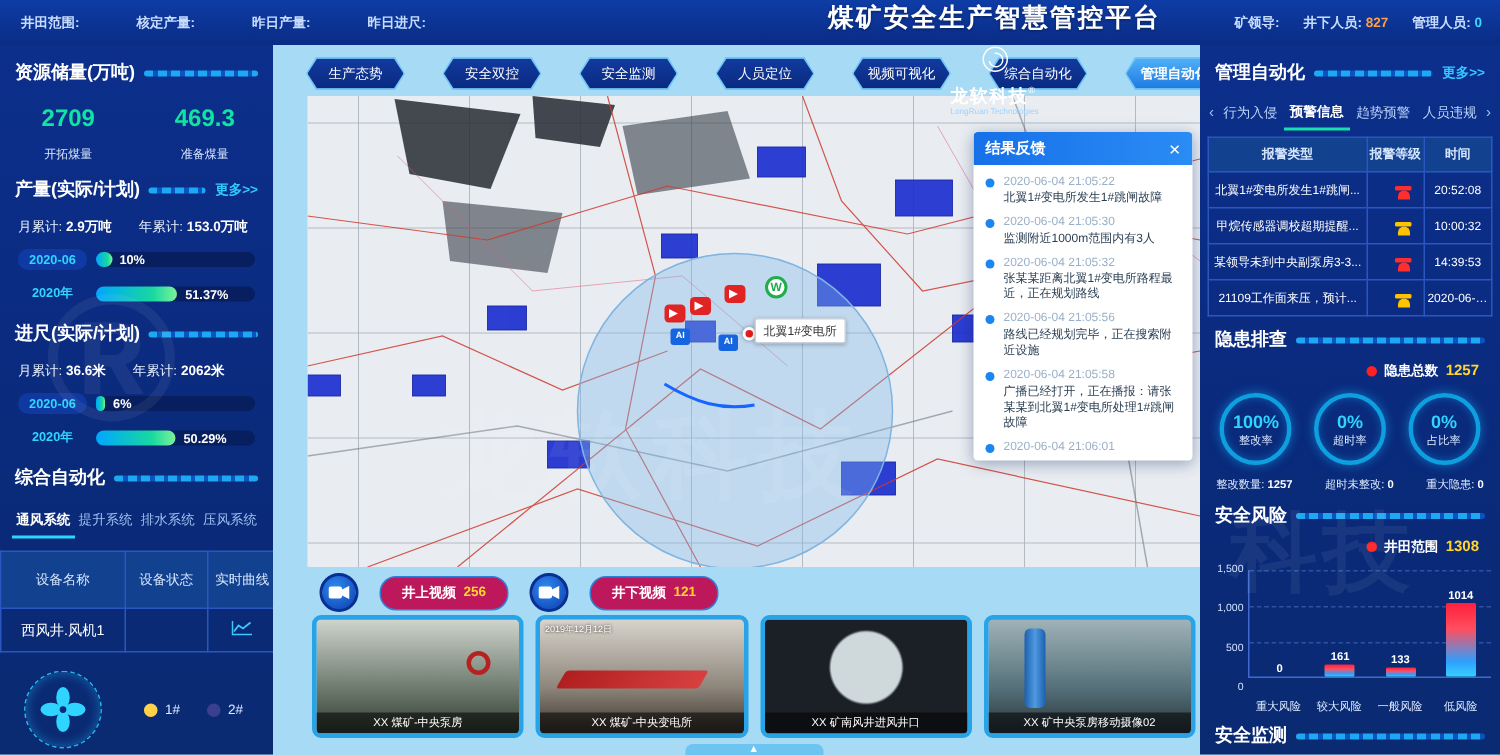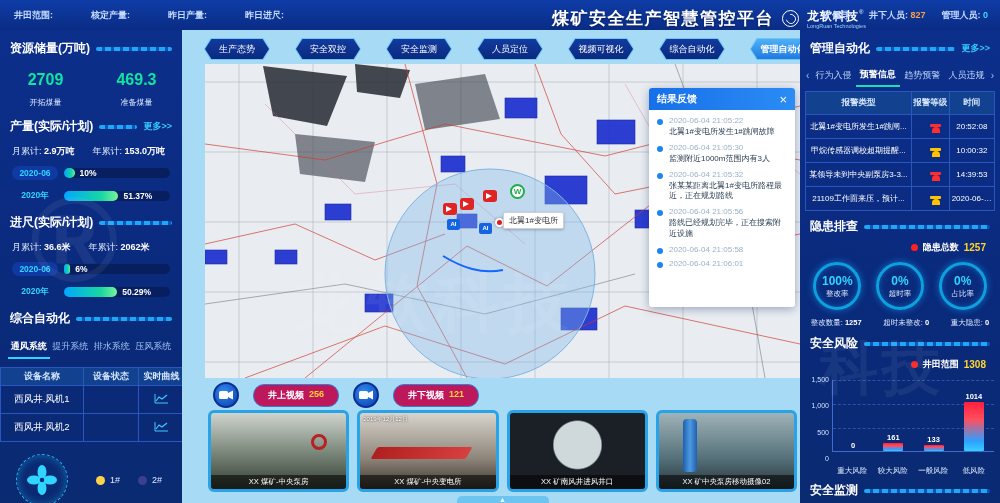--- a/index.html
+++ b/index.html
@@ -2,21 +2,21 @@
 <html><head>
 <meta charset="utf-8">
 <style>
   * { margin:0; padding:0; box-sizing:border-box; }
   html,body { width:1000px; height:503px; overflow:hidden; font-family:"Liberation Sans","DejaVu Sans",sans-serif; background:#a6daf5; }
 
   
   .topbar { position:absolute; left:0; top:0; width:1000px; height:30px;
     background:linear-gradient(180deg,#0e3ca6 0%,#0a2c85 100%); display:flex; align-items:center; z-index:30; }
   .tb-left { display:flex; gap:38px; padding-left:14px; font-size:9px; color:#c6dcff; font-weight:bold; }
-  .tb-title-wrap { position:absolute; left:552px; top:0; height:36px; display:flex; align-items:center; gap:8px; }
+  .tb-title-wrap { position:absolute; left:552px; top:0; height:36px; display:flex; align-items:center; gap:8px;flex-direction:column; }
   .tb-title { color:#fff; font-size:17px; font-weight:bold; letter-spacing:1.5px; text-shadow:0 1px 2px rgba(0,0,0,.4); }
   .logo-mark { width:17px; height:17px; border-radius:50%; border:1.5px solid #fff; position:relative; flex:0 0 auto; }
   .logo-mark::after { content:""; position:absolute; left:3px; top:3px; width:8px; height:8px; border:1.5px solid #fff; border-left-color:transparent; border-radius:50%; transform:rotate(35deg); }
   .logo-texts { line-height:1; }
   .logo-cn { color:#fff; font-size:12px; font-weight:bold; letter-spacing:1px; }
   .logo-reg { color:#fff; font-size:6px; vertical-align:super; }
   .logo-sub { color:#9fd2ff; font-size:5.5px; display:block; margin-top:1px; }
   .tb-right { position:absolute; right:12px; top:0; height:30px; display:flex; align-items:center; gap:16px; font-size:9px; color:#c6dcff; font-weight:bold; }
   .val-orange { color:#ff9f43; } .val-cyan { color:#3fd8ff; }
 
@@ -46,21 +46,21 @@
   .pbar-label.plain { background:transparent; }
   .track { flex:1; height:10px; background:#071f5e; border-radius:5px; position:relative; }
   .fill { height:10px; border-radius:5px; background:linear-gradient(90deg,#00a6ff,#18d8a0 70%,#7bf29a); }
   .pct { position:absolute; top:0; line-height:10px; font-size:8.5px; color:#fff; font-weight:bold; white-space:nowrap; }
 
   .auto-tabs { display:flex; margin-top:8px; padding:0 8px; }
   .auto-tab { flex:1; text-align:center; font-size:9px; color:#9fc0f0; padding:5px 0 4px; }
   .auto-tab.active { color:#fff; font-weight:bold; border-bottom:2px solid #2fd5ff; }
 
   .dev-table { width:185px; margin:8px auto 0; border-collapse:collapse; }
-  .dev-table th { background:#12418f; color:#d5e6ff; font-size:9px; font-weight:bold; padding:2px 0; border:1px solid #2a56c0; }
+  .dev-table th { background:#12418f; color:#d5e6ff; font-size:9px; font-weight:normal; padding:12px 0; border:1px solid #2a56c0; }
   .dev-table td { color:#fff; font-size:9.5px; text-align:center; padding:7px 0; border:1px solid #2a56c0; }
   .dot { width:10px; height:10px; border-radius:50%; margin:0 auto; }
   .dot.running { background:radial-gradient(circle at 35% 35%,#9bffa8,#14d83e); box-shadow:0 0 5px #2eff4d; }
   .dot.stopped { background:radial-gradient(circle at 35% 35%,#ff9b9b,#e6122e); box-shadow:0 0 5px #ff2e4d; }
 
   .fan-row { display:flex; align-items:center; margin-top:12px; padding:0 16px; gap:28px; }
   .fan-wrap { width:52px; height:52px; border-radius:50%; border:1.5px dashed #25b9f0; display:flex; align-items:center; justify-content:center; box-shadow:0 0 8px rgba(37,185,240,.45) inset; }
   .legend { display:flex; gap:18px; align-items:center; }
   .legend-item { display:flex; gap:5px; align-items:center; color:#dce9ff; font-size:9px; }
   .ldot { width:9px; height:9px; border-radius:50%; }
@@ -256,28 +256,20 @@
   <table class="dev-table">
     <tbody>
         <tr>
       <th style="width:45%">设备名称</th>
       <th style="width:30%">设备状态</th>
       <th>实时曲线</th>
     </tr>
     <tr>
       <td>西风井.风机1</td>
       <td><span class="dot running"></span></td>
-      <td><svg width="15" height="11" viewBox="0 0 15 11">
-              <path d="M1 1 V10 H14" stroke="#3fc8ff" fill="none" stroke-width="1"></path>
-              <polyline points="2,8 5,4 8,6 13,2" stroke="#3fc8ff" fill="none" stroke-width="1.2"></polyline>
-            </svg></td>
-    </tr>
-    <tr>
-      <td>西风井.风机2</td>
-      <td><span class="dot stopped"></span></td>
       <td><svg width="15" height="11" viewBox="0 0 15 11">
               <path d="M1 1 V10 H14" stroke="#3fc8ff" fill="none" stroke-width="1"></path>
               <polyline points="2,8 5,4 8,6 13,2" stroke="#3fc8ff" fill="none" stroke-width="1.2"></polyline>
             </svg></td>
     </tr>
   </tbody>
     </table>
   <div class="fan-row">
     <div class="fan-wrap">
       <svg width="34" height="34" viewBox="0 0 34 34">
@@ -418,20 +410,21 @@
       <div class="msg">
         <div class="msg-time">2020-06-04 21:05:32</div>
         <div class="msg-text">张某某距离北翼1#变电所路程最近，正在规划路线</div>
       </div>
       <div class="msg">
         <div class="msg-time">2020-06-04 21:05:56</div>
         <div class="msg-text">路线已经规划完毕，正在搜索附近设施</div>
       </div>
       <div class="msg">
         <div class="msg-time">2020-06-04 21:05:58</div>
+        <div class="msg-text">广播已经打开，正在播报：请张某某到北翼1#变电所处理1#跳闸故障</div>
       </div>
       <div class="msg">
         <div class="msg-time">2020-06-04 21:06:01</div>
         <div class="msg-text"></div>
       </div>
     </div>
   </div>
 
   <div class="vbtn-row">
     <span class="cam-circle">

